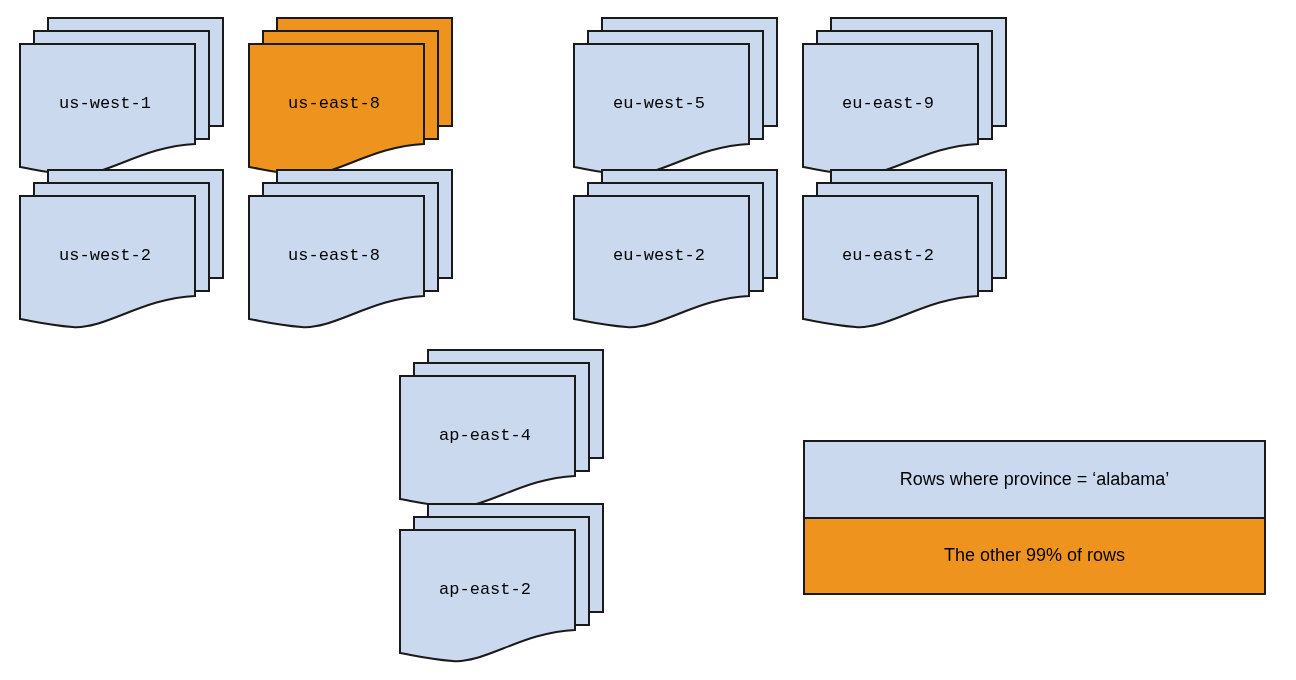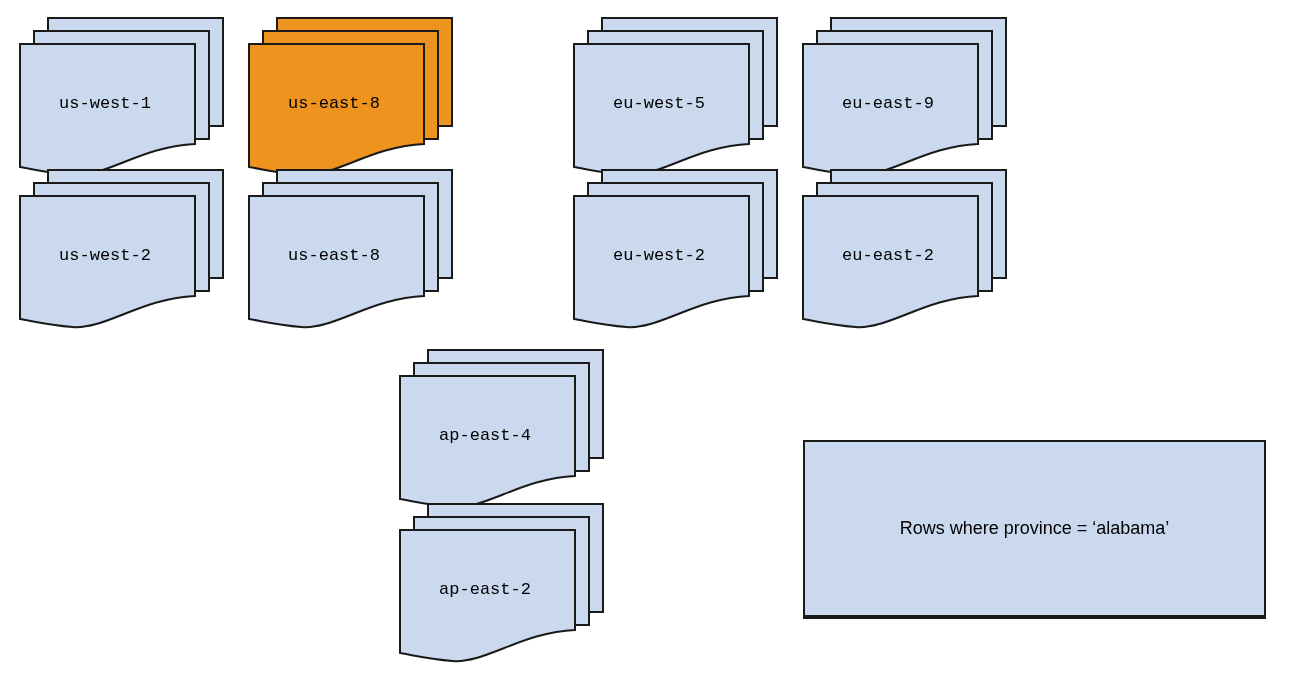--- a/index.html
+++ b/index.html
@@ -33,21 +33,21 @@
     transform: translate(-50%, -50%);
     pointer-events: none;
   }
 
   
   .legend {
     position: absolute;
     left: 803px;
     top: 440px;
     width: 463px;
-    height: 179px;
+    height: 155px;
     border: 2px solid #1a1a1a;
     box-sizing: border-box;
     display: flex;
     flex-direction: column;
   }
   .legend-row {
     flex: 1 1 0;
     display: flex;
     align-items: center;
     justify-content: center;
@@ -127,13 +127,14 @@
     <div class="stack-label" style="left: 105px; top: 255px;">us-west-2</div>
     <div class="stack-label" style="left: 334px; top: 255px;">us-east-8</div>
     <div class="stack-label" style="left: 659px; top: 255px;">eu-west-2</div>
     <div class="stack-label" style="left: 888px; top: 255px;">eu-east-2</div>
     <div class="stack-label" style="left: 485px; top: 435px;">ap-east-4</div>
     <div class="stack-label" style="left: 485px; top: 589px;">ap-east-2</div>
   </div>
 
 <div class="legend">
   <div class="legend-row blue">Rows where province = ‘alabama’</div>
+  <div class="legend-row orange">The other 99% of rows</div>
 </div>
 
 </body></html>

